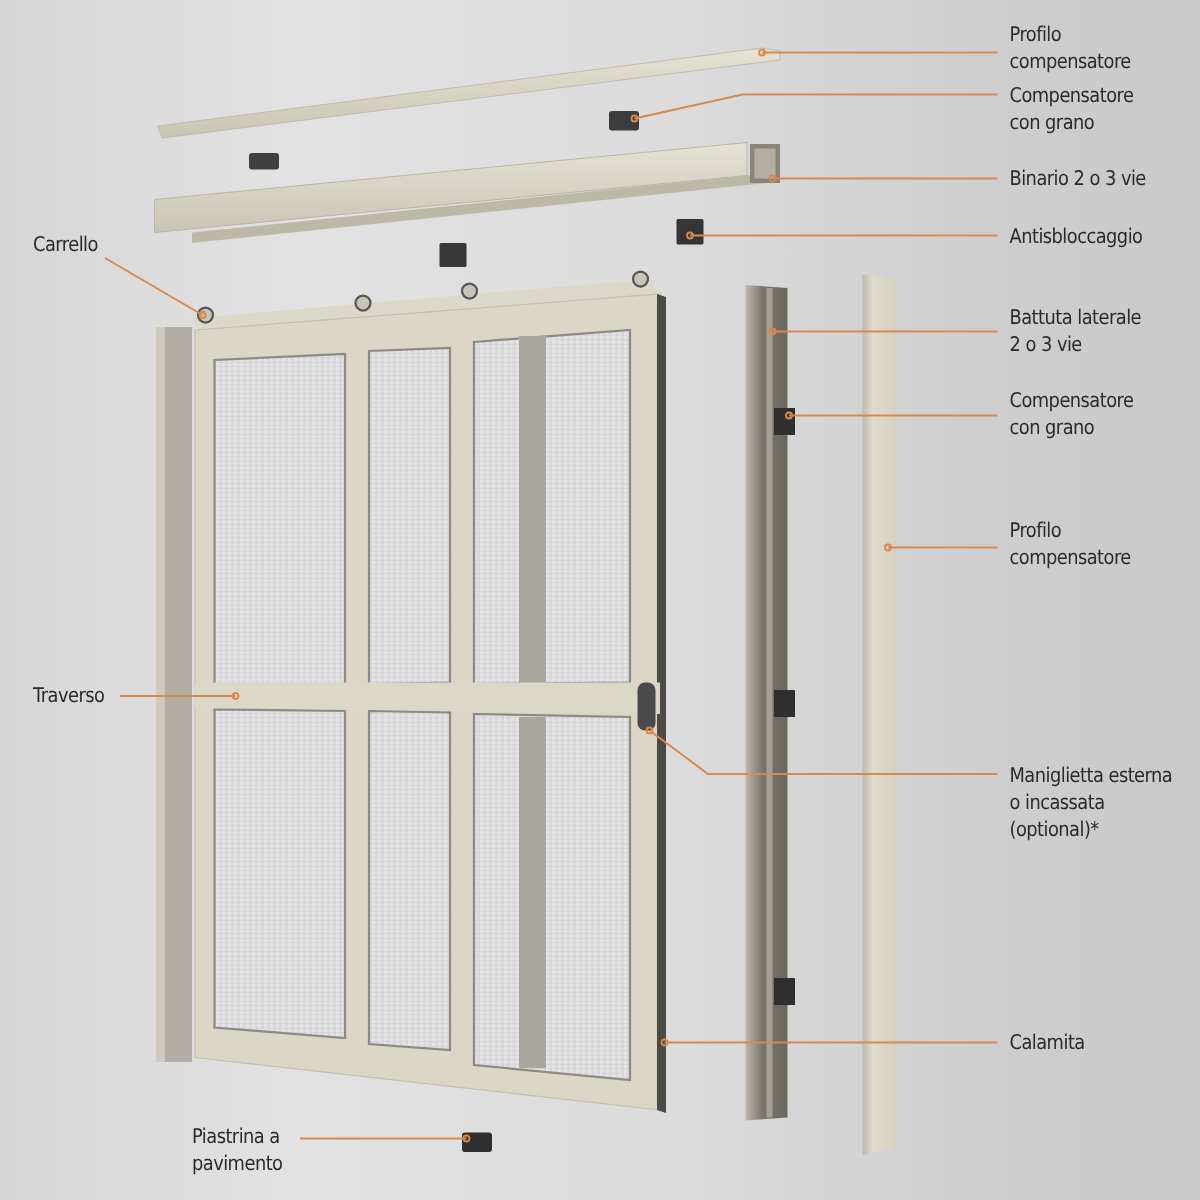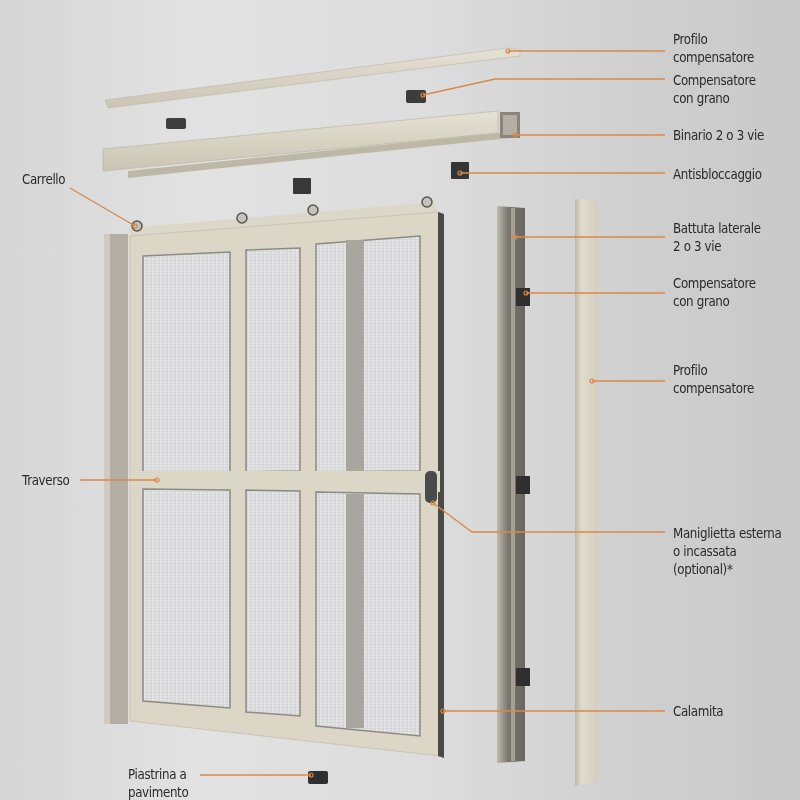--- a/index.html
+++ b/index.html
@@ -1,21 +1,21 @@
 <!DOCTYPE html>
 <html><head>
 <meta charset="utf-8">
 <style>
   html, body { margin: 0; padding: 0; }
   body {
     width: 800px; height: 800px; overflow: hidden; position: relative;
     background: linear-gradient(90deg, #d6d6d7 0%, #e2e2e3 25%, #dcdcdd 55%, #cfcfd0 80%, #c9c9ca 100%);
     font-family: "DejaVu Sans", sans-serif;
   }
-  .stage { position: absolute; inset: 0; margin-top: 16px; }
+  .stage { position: absolute; inset: 0; }
   svg.art { position: absolute; left: 0; top: 0; width: 800px; height: 800px; }
   .label {
     position: absolute; color: #2a2a2a; font-size: 13.5px; line-height: 18px;
     font-family: "DejaVu Sans", sans-serif; letter-spacing: -0.4px; white-space: nowrap;
     transform: scaleX(0.88); transform-origin: left top;
   }
   .label span { display: block; }
 </style>
 </head>
 <body>

